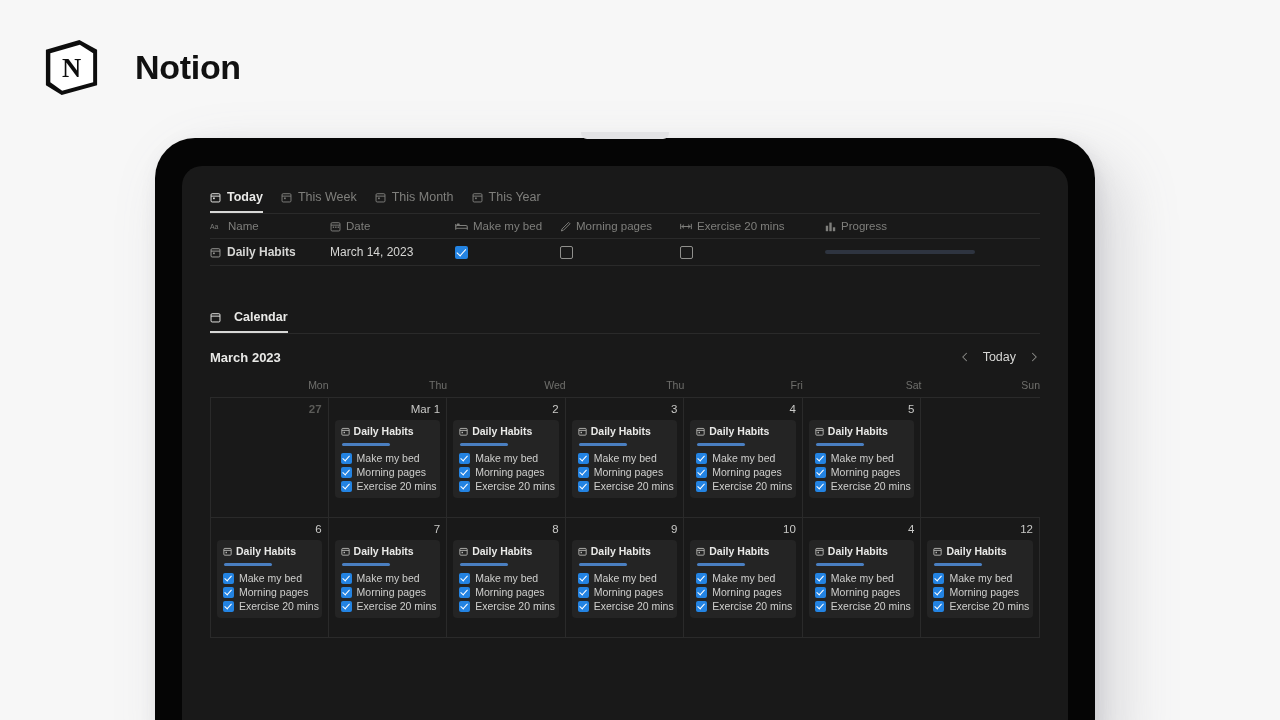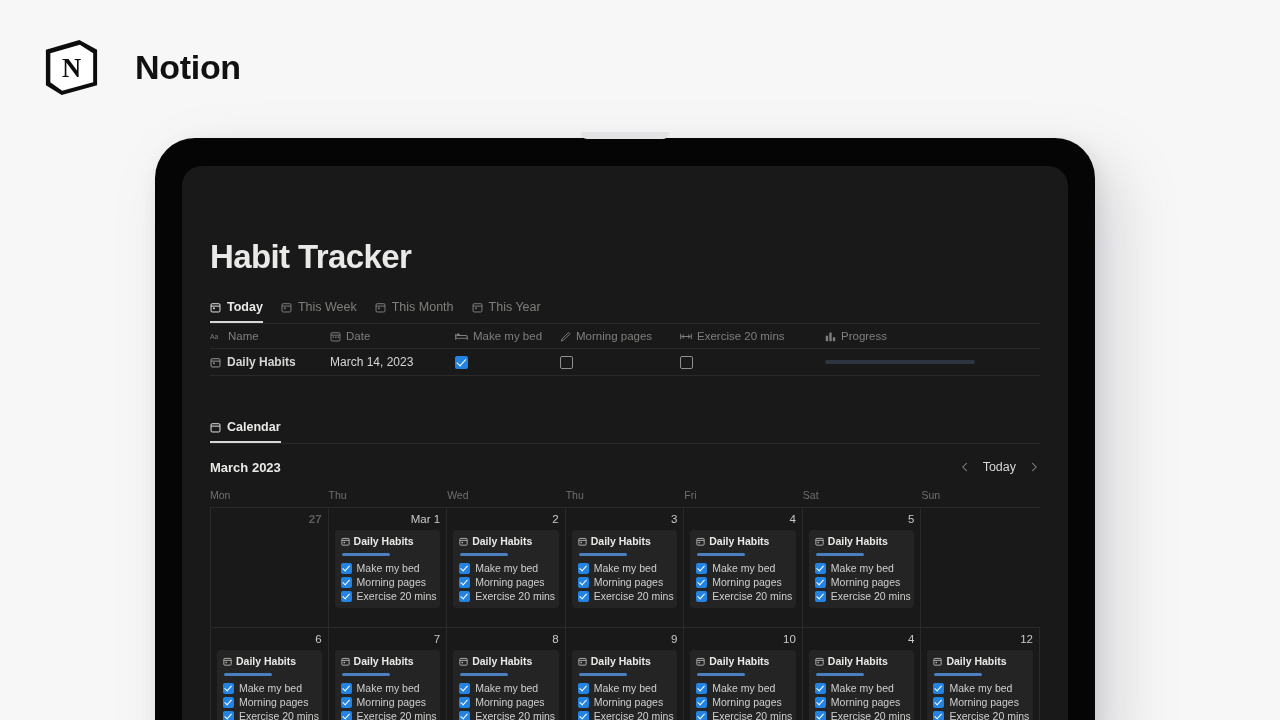--- a/index.html
+++ b/index.html
@@ -80,32 +80,32 @@
     transform: rotate(42deg);
   }
   .cbox.off { border: 1.4px solid #8f8f8c; background: transparent; }
 
   .prog-track { width: 150px; height: 4px; border-radius: 3px; background: #2e3440; overflow: hidden; }
   .prog-fill { height: 100%; border-radius: 3px; background: #3b6fb6; }
 
   
   .cal-tabs { margin-top: 44px; display: flex; align-items: flex-end; border-bottom: 1px solid #2a2a2a; }
   .cal-tab {
-    display: flex; align-items: center; gap: 6px;
+    display: flex; align-items: center; gap: 13px;
     font-size: 12.5px; color: #e9e9e7; font-weight: 600;
     padding-bottom: 7px; border-bottom: 2px solid #d8d8d6; cursor: pointer;
   }
   .cal-bar { display: flex; align-items: flex-start; justify-content: space-between; margin-top: 16px; }
   .cal-month { font-size: 13px; font-weight: 700; color: #e9e9e7; }
   .cal-nav { display: flex; align-items: center; gap: 12px; }
   .cal-nav-btn { color: #8d8d8a; font-size: 13px; line-height: 1; cursor: pointer; display: flex; }
   .cal-today { font-size: 12.5px; color: #d6d6d4; cursor: pointer; }
 
   .dow-row { display: grid; grid-template-columns: repeat(7, 1fr); margin-top: 14px; }
-  .dow { text-align: left; font-size: 10.5px; color: #6f6f6c; padding-bottom: 6px; }
+  .dow { text-align: right; font-size: 10.5px; color: #6f6f6c; padding-bottom: 6px; }
 
   .cal-grid { border-top: 1px solid #2a2a2a; }
   .cal-week { display: grid; grid-template-columns: repeat(7, 1fr); border-bottom: 1px solid #2a2a2a; height: 120px; }
   .cal-cell { border-right: 1px solid #2a2a2a; padding: 5px 6px 0 6px; overflow: hidden; }
   .cal-cell:first-child { border-left: 1px solid #2a2a2a; }
   .cal-daynum { text-align: right; font-size: 11.5px; color: #c9c9c7; margin-bottom: 5px; }
   .cal-daynum.muted { color: #5c5c59; font-weight: bold; }
 
   .evt {
     background: #242424; border-radius: 4px; padding: 5px 6px 6px 6px;
@@ -130,21 +130,20 @@
       <text x="32" y="42" font-family="'Liberation Serif', serif" font-size="27" font-weight="700" fill="#0d0d0d" text-anchor="middle">N</text>
     </svg>
     <span class="brand-name">Notion</span>
   </div>
 
   <div class="device">
     <div class="device-notch"></div>
     <div class="screen">
       <div class="page">
 
-        <div class="page-title">Habit Tracker</div>
 
         <div class="view-tabs">
           <div class="view-tab active">
             <svg width="11" height="11" viewBox="0 0 16 16">
                 <rect x="1.5" y="2.5" width="13" height="12" rx="1.6" fill="none" stroke="currentColor" stroke-width="1.4"></rect>
                 <line x1="1.5" y1="6" x2="14.5" y2="6" stroke="currentColor" stroke-width="1.4"></line>
                 <rect x="4.5" y="8" width="2.4" height="2.4" fill="currentColor"></rect>
               </svg>
             <span>Today</span>
           </div>

